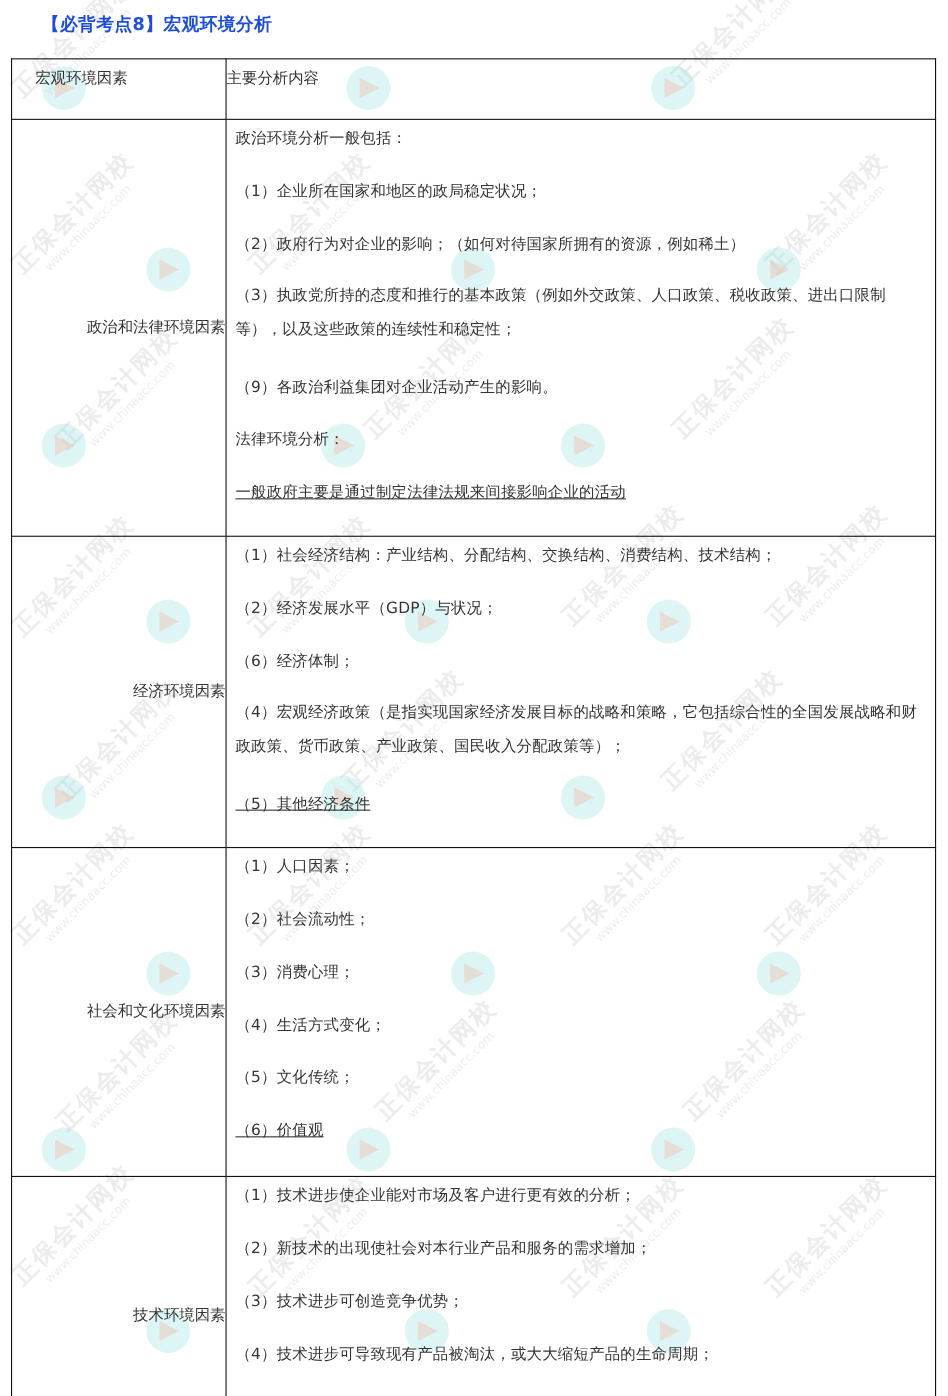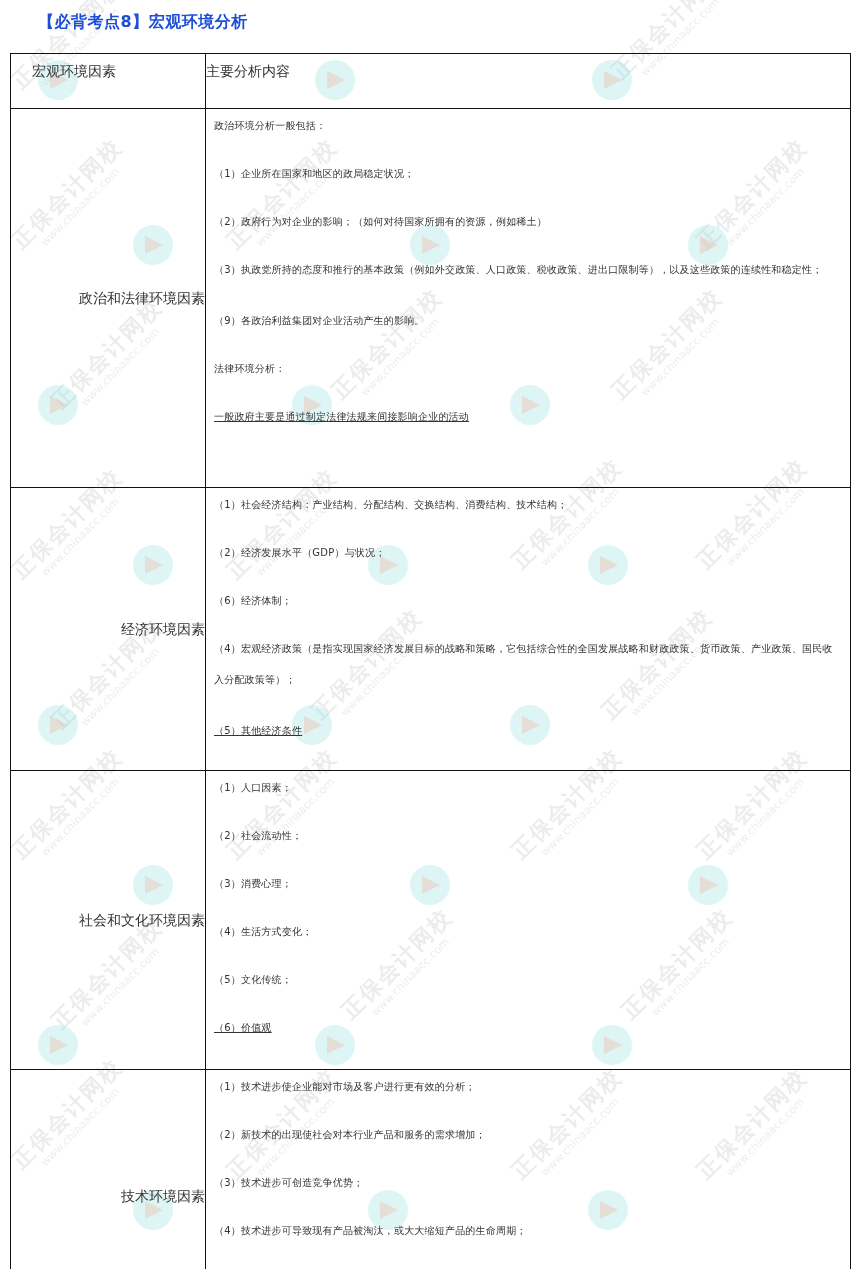--- a/index.html
+++ b/index.html
@@ -60,21 +60,21 @@
       text-align: right;
       line-height: 20px;
     }
     .content-cell {
       padding: 5px 8px 6px 8px;
       vertical-align: top;
     }
     .line {
       line-height: 24px;
       margin: 0 0 24px 0;
-      font-size: 10px;
+      font-size: 14px;
       letter-spacing: 0.2px;
     }
     .line:last-child { margin-bottom: 0; text-decoration: underline; }
     .row-political td { height: 367px; }
     .row-economic td { height: 271px; }
     .row-social td { height: 287px; }
     .row-tech td { height: 240px; }
     
     .wm-layer {
       position: absolute;

